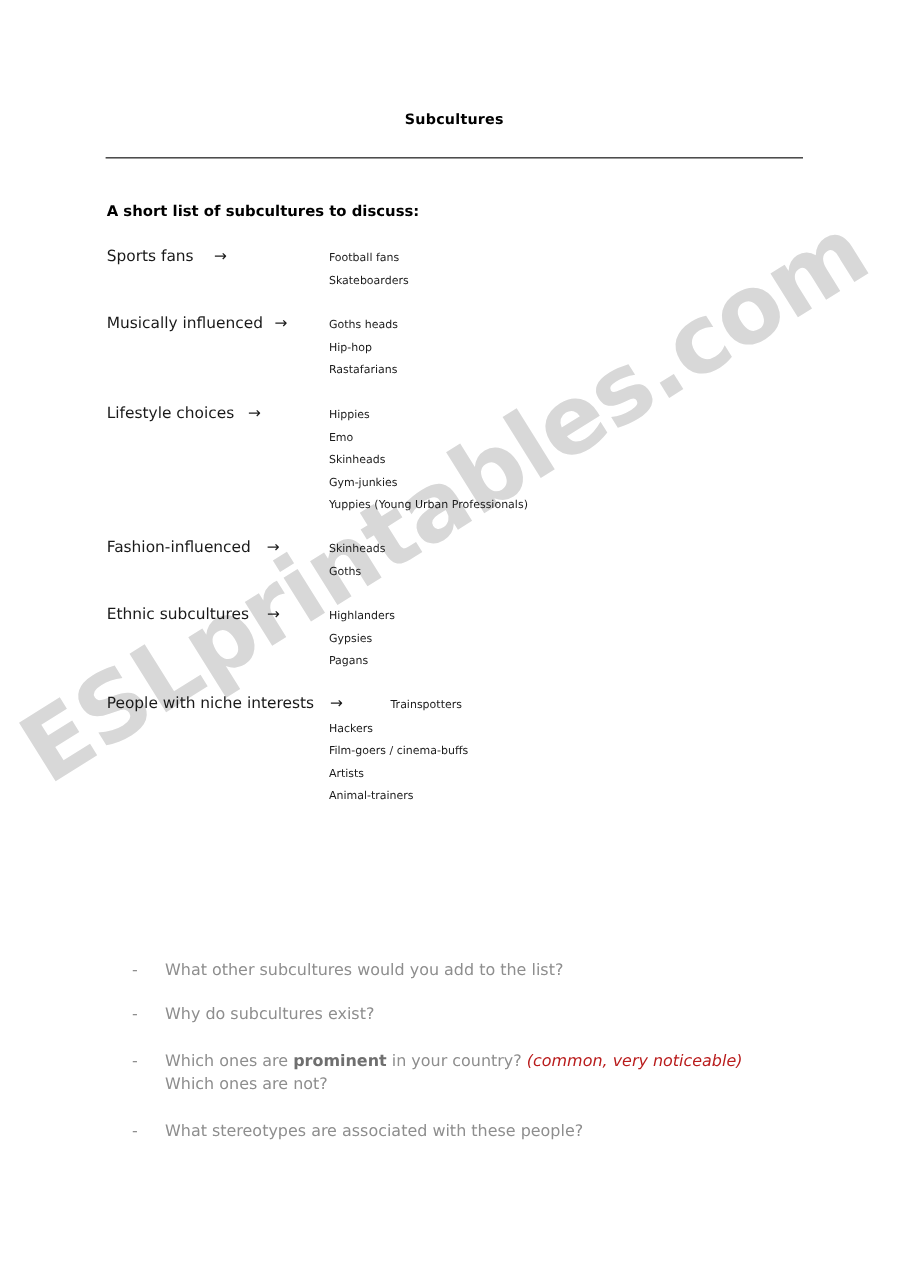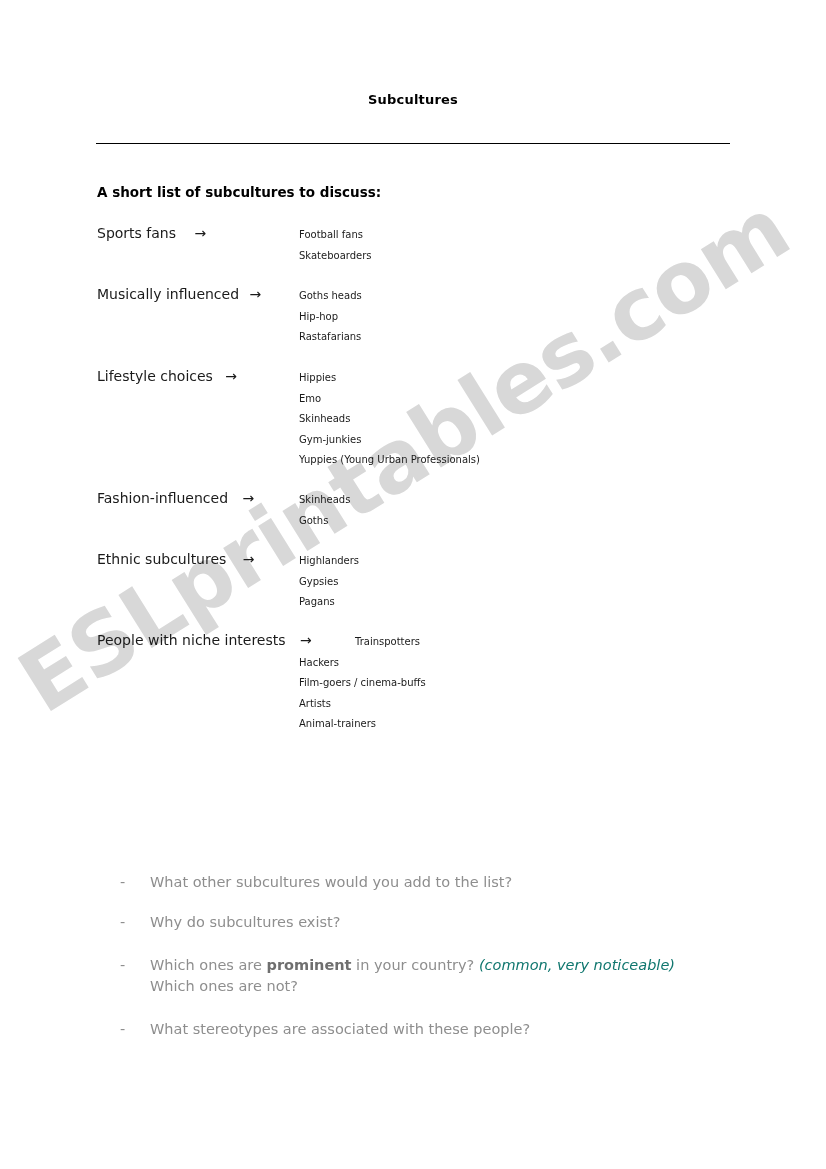--- a/index.html
+++ b/index.html
@@ -35,21 +35,21 @@
     user-select: none;
     z-index: 5;
   }
   .content {
     position: relative;
     z-index: 10;
   }
   .doc-title {
     position: absolute;
     left: 0;
-    top: 92px;
+    top: 102px;
     width: 826px;
     text-align: center;
     font-size: 13px;
     font-weight: bold;
     color: #000;
     letter-spacing: 0.2px;
   }
   .rule {
     position: absolute;
     left: 96px;
@@ -117,21 +117,21 @@
     left: 0;
     top: 0;
     color: #8e8e8e;
   }
   .q b {
     color: #6f6f6f;
     font-weight: bold;
     margin-top: 27px;
   }
   .q i {
-    color: #0f766e;
+    color: #b91c1c;
   }
 </style>
 </head>
 <body>
 
 <div class="page">
 
   <div class="watermark">ESLprintables.com</div>
 
   <div class="content">

